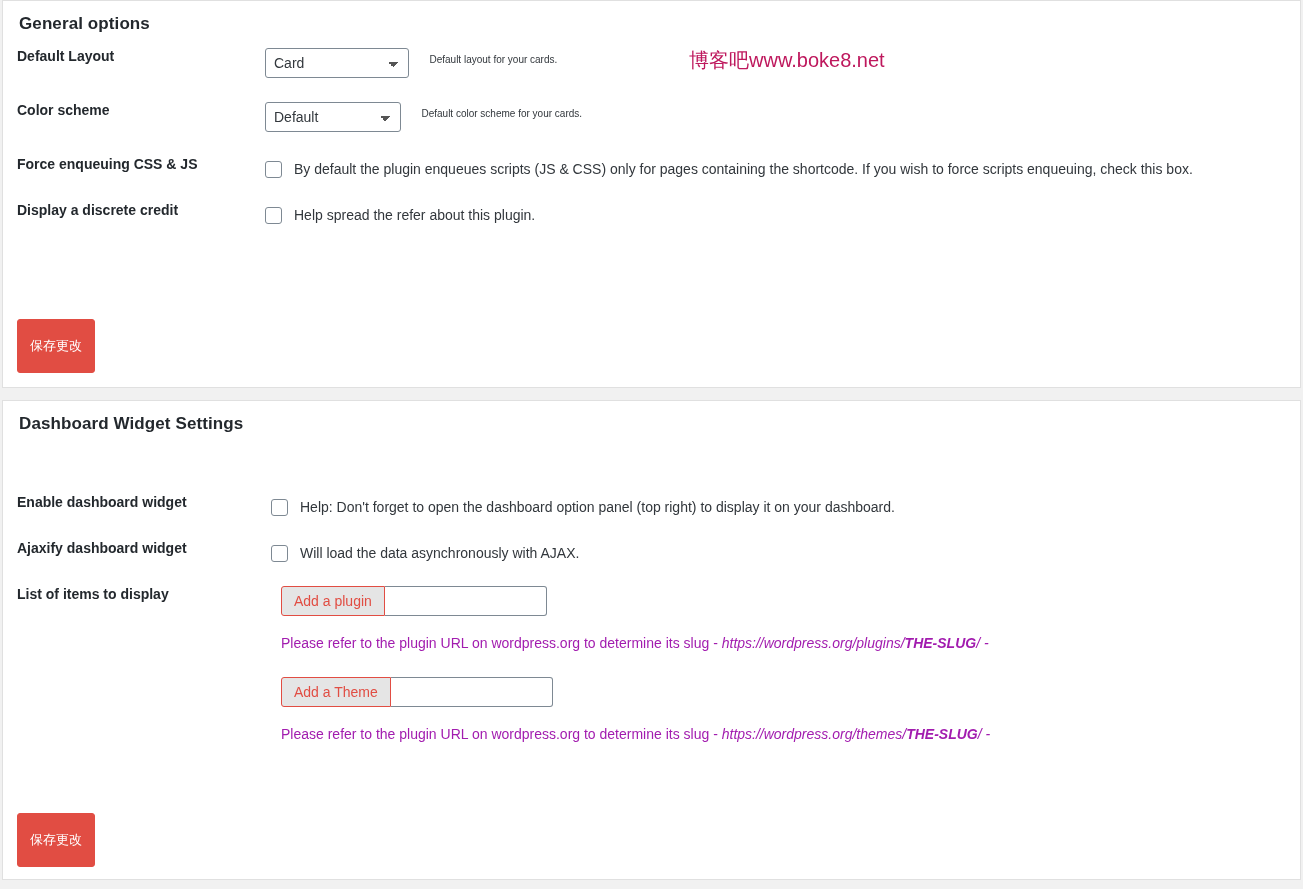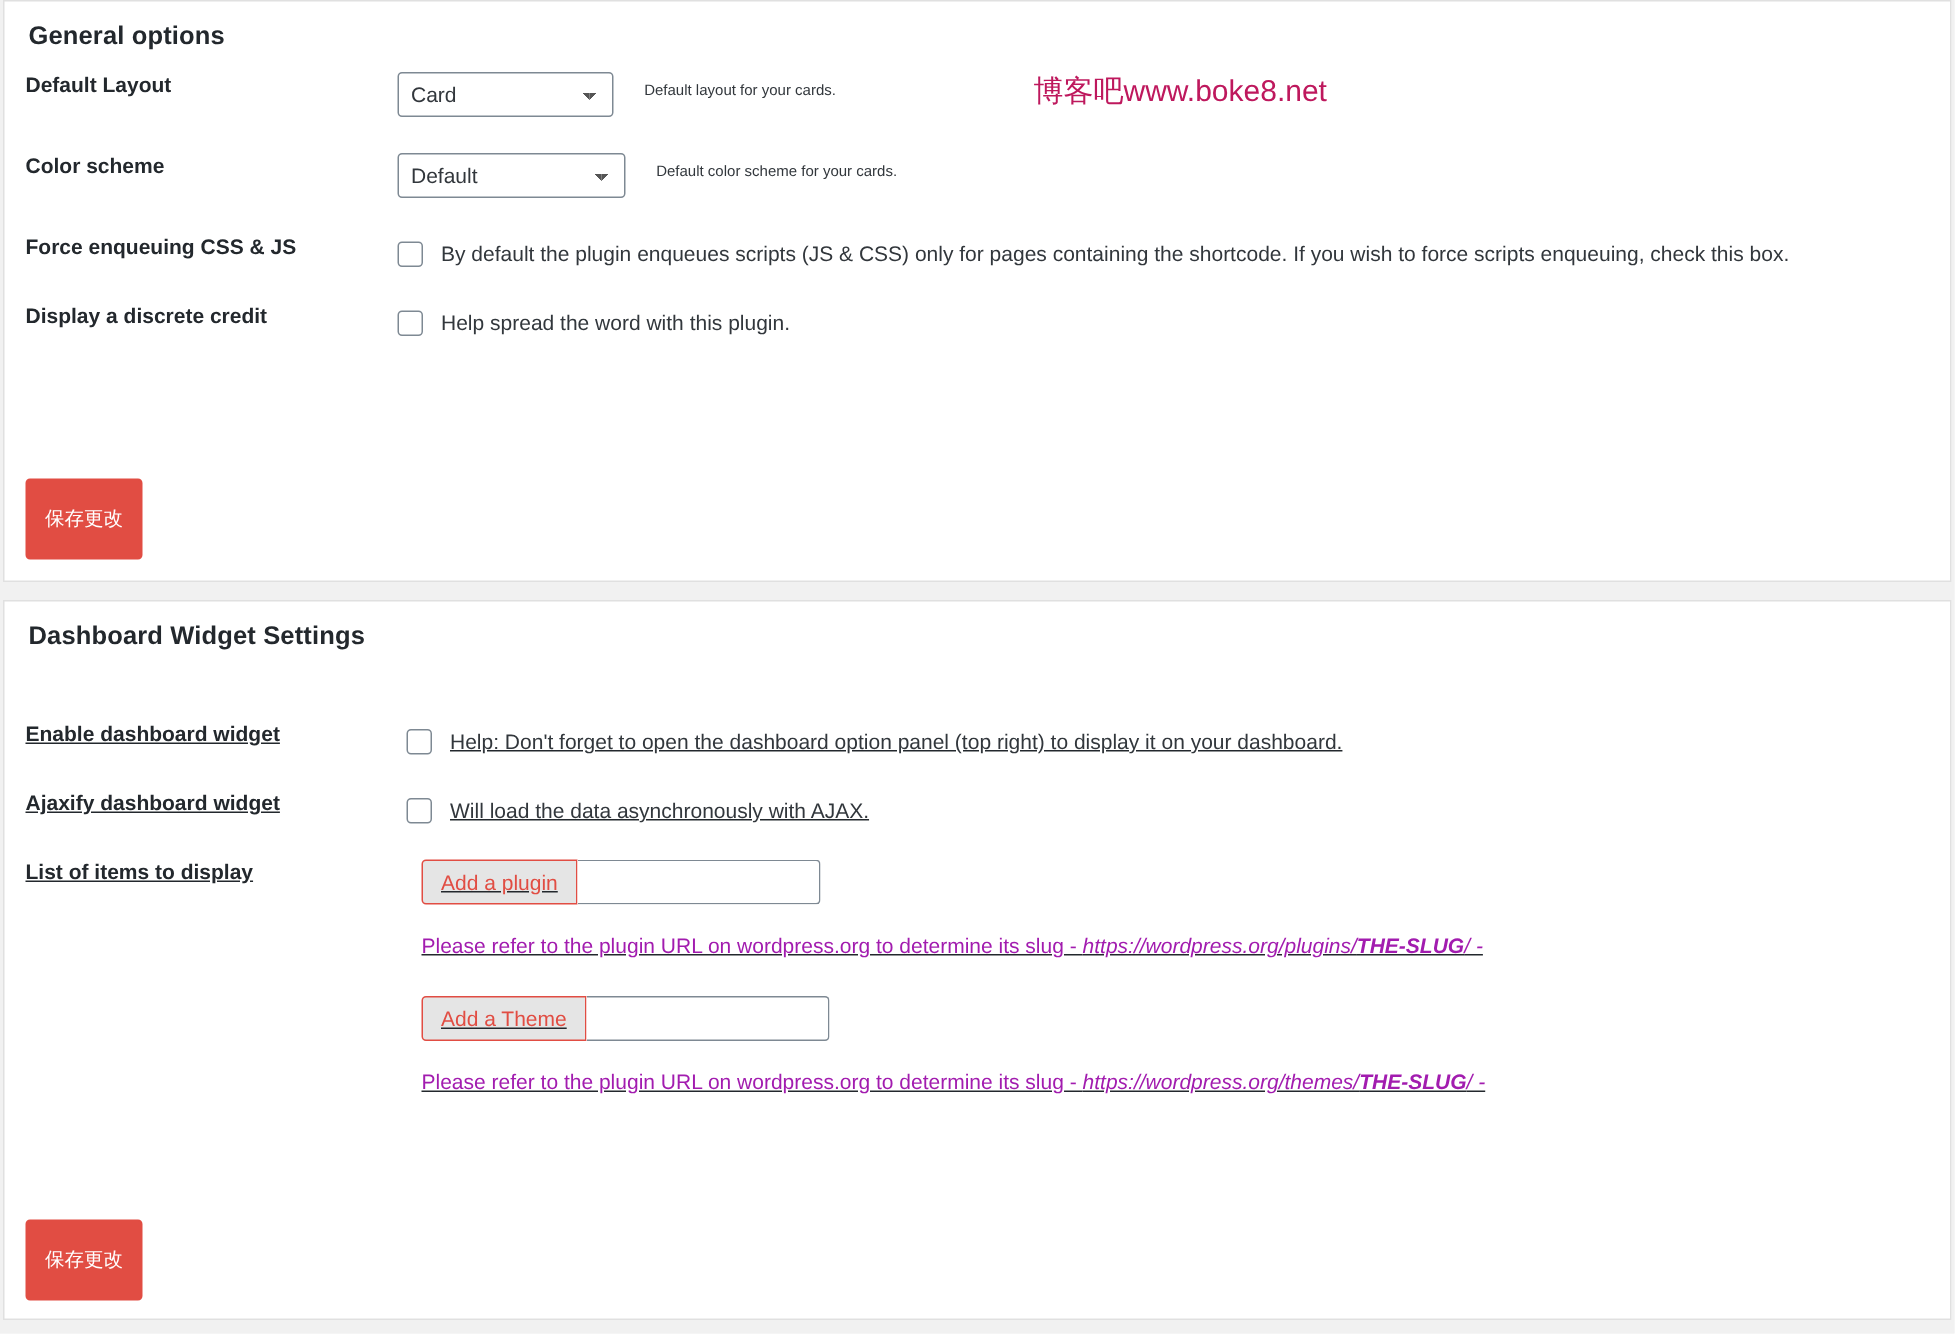--- a/index.html
+++ b/index.html
@@ -90,21 +90,21 @@
     background-image:
       linear-gradient(45deg, transparent 50%, #555 50%),
       linear-gradient(135deg, #555 50%, transparent 50%);
     background-position:
       calc(100% - 15px) 13px,
       calc(100% - 10px) 13px;
     background-size: 5px 5px, 5px 5px;
     background-repeat: no-repeat;
   }
   select.layout-select { width: 144px; }
-  select.scheme-select { width: 152px; }
+  select.scheme-select { width: 136px; }
 
   .inline-desc {
     font-size: 10px;
     color: #32373c;
     margin-left: 16px;
     display: inline-block;
     vertical-align: 5px;
   }
 
   .checkbox-wrap {
@@ -246,35 +246,35 @@
 
     <tr class="row-spacer-lg">
           <td colspan="2"></td>
         </tr>
 
     <tr>
       <td class="label-cell">Display a discrete credit</td>
       <td class="field-cell">
         <div class="checkbox-wrap" style="padding-top:5px;">
           <input type="checkbox" class="wp-check" style="">
-          <span class="check-desc">Help spread the word with this plugin.</span>
+          <span class="check-desc">Help spread the refer about this plugin.</span>
         </div>
       </td>
     </tr>
   </tbody>
     </table>
 
   <button class="button-primary save-general">保存更改</button>
 </div>
 
 <div class="panel panel-dashboard">
 
   <h2 class="section-title">Dashboard Widget Settings</h2>
 
-  <table class="form-table" style="margin-top:47px;text-decoration:underline;">
+  <table class="form-table" style="margin-top:60px;">
     <tbody>
         <tr>
       <td class="label-cell" style="width:254px;">Enable dashboard widget</td>
       <td class="field-cell">
         <div class="checkbox-wrap" style="padding-top:5px;">
           <input type="checkbox" class="wp-check" style="">
           <span class="check-desc">Help: Don't forget to open the dashboard option panel (top right) to display it on your dashboard.</span>
         </div>
       </td>
     </tr>

